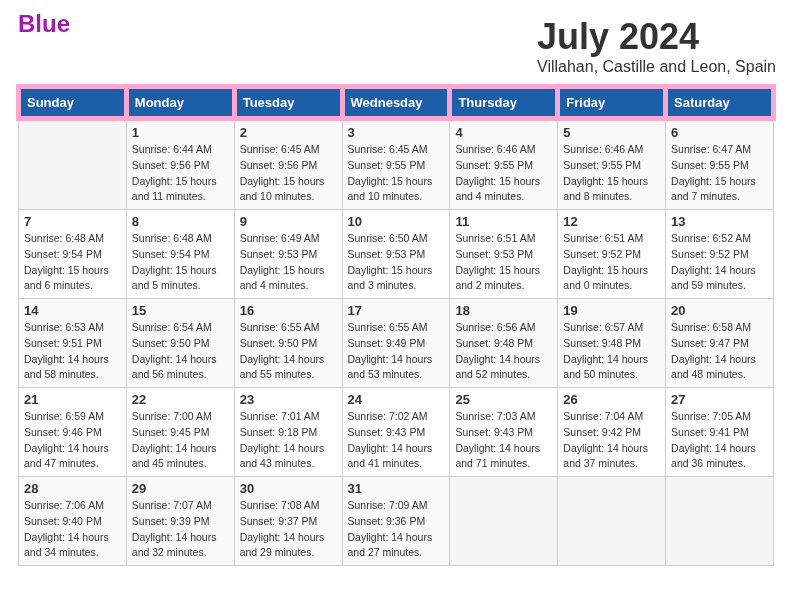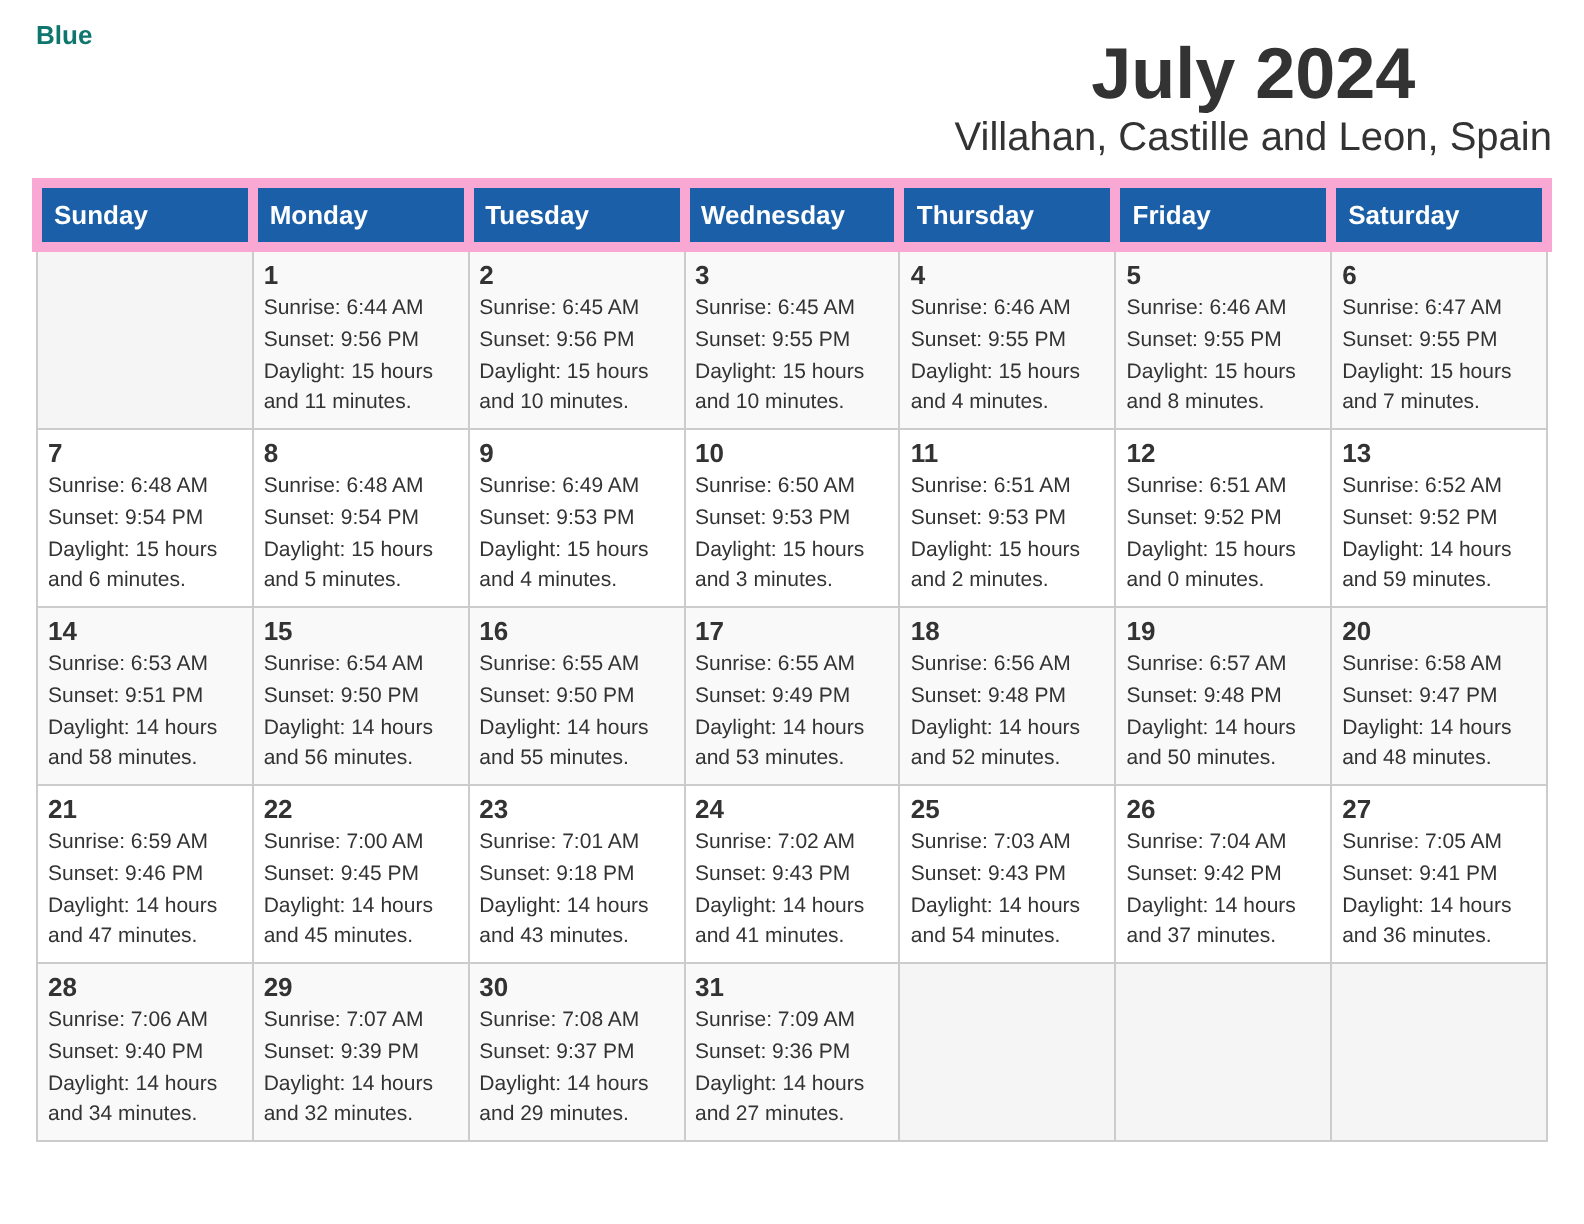--- a/index.html
+++ b/index.html
@@ -20,35 +20,35 @@
       display: flex;
       align-items: center;
       gap: 2px;
     }
     .logo-text-general {
       font-size: 18px;
       font-weight: bold;
       color: #333;
     }
     .logo-text-blue {
-      font-size: 13px;
-      font-weight: bold;
-      color: #0f766e;
+      font-size: 24px;
+      font-weight: bold;
+      color: #a21caf;
       text-align: center;
     }
     .title-block {
-      text-align: center;
+      text-align: left;
     }
     .main-title {
       font-size: 36px;
       font-weight: bold;
       color: #333;
     }
     .subtitle {
-      font-size: 20px;
+      font-size: 16px;
       color: #333;
     }
     table {
       width: 100%;
       border-collapse: collapse;
       font-size: 11px;
     }
     thead tr th {
       background: #1a5fa8;
       color: #fff;
@@ -214,21 +214,21 @@
         <td>
           <span class="day-num">23</span>
           <div class="day-info"><span>Sunrise: 7:01 AM</span><br><span>Sunset: 9:18 PM</span><br><span>Daylight: 14 hours and 43 minutes.</span></div>
         </td>
         <td>
           <span class="day-num">24</span>
           <div class="day-info"><span>Sunrise: 7:02 AM</span><br><span>Sunset: 9:43 PM</span><br><span>Daylight: 14 hours and 41 minutes.</span></div>
         </td>
         <td>
           <span class="day-num">25</span>
-          <div class="day-info"><span>Sunrise: 7:03 AM</span><br><span>Sunset: 9:43 PM</span><br><span>Daylight: 14 hours and 54 minutes.</span></div>
+          <div class="day-info"><span>Sunrise: 7:03 AM</span><br><span>Sunset: 9:43 PM</span><br><span>Daylight: 14 hours and 71 minutes.</span></div>
         </td>
         <td>
           <span class="day-num">26</span>
           <div class="day-info"><span>Sunrise: 7:04 AM</span><br><span>Sunset: 9:42 PM</span><br><span>Daylight: 14 hours and 37 minutes.</span></div>
         </td>
         <td>
           <span class="day-num">27</span>
           <div class="day-info"><span>Sunrise: 7:05 AM</span><br><span>Sunset: 9:41 PM</span><br><span>Daylight: 14 hours and 36 minutes.</span></div>
         </td>
       </tr>

